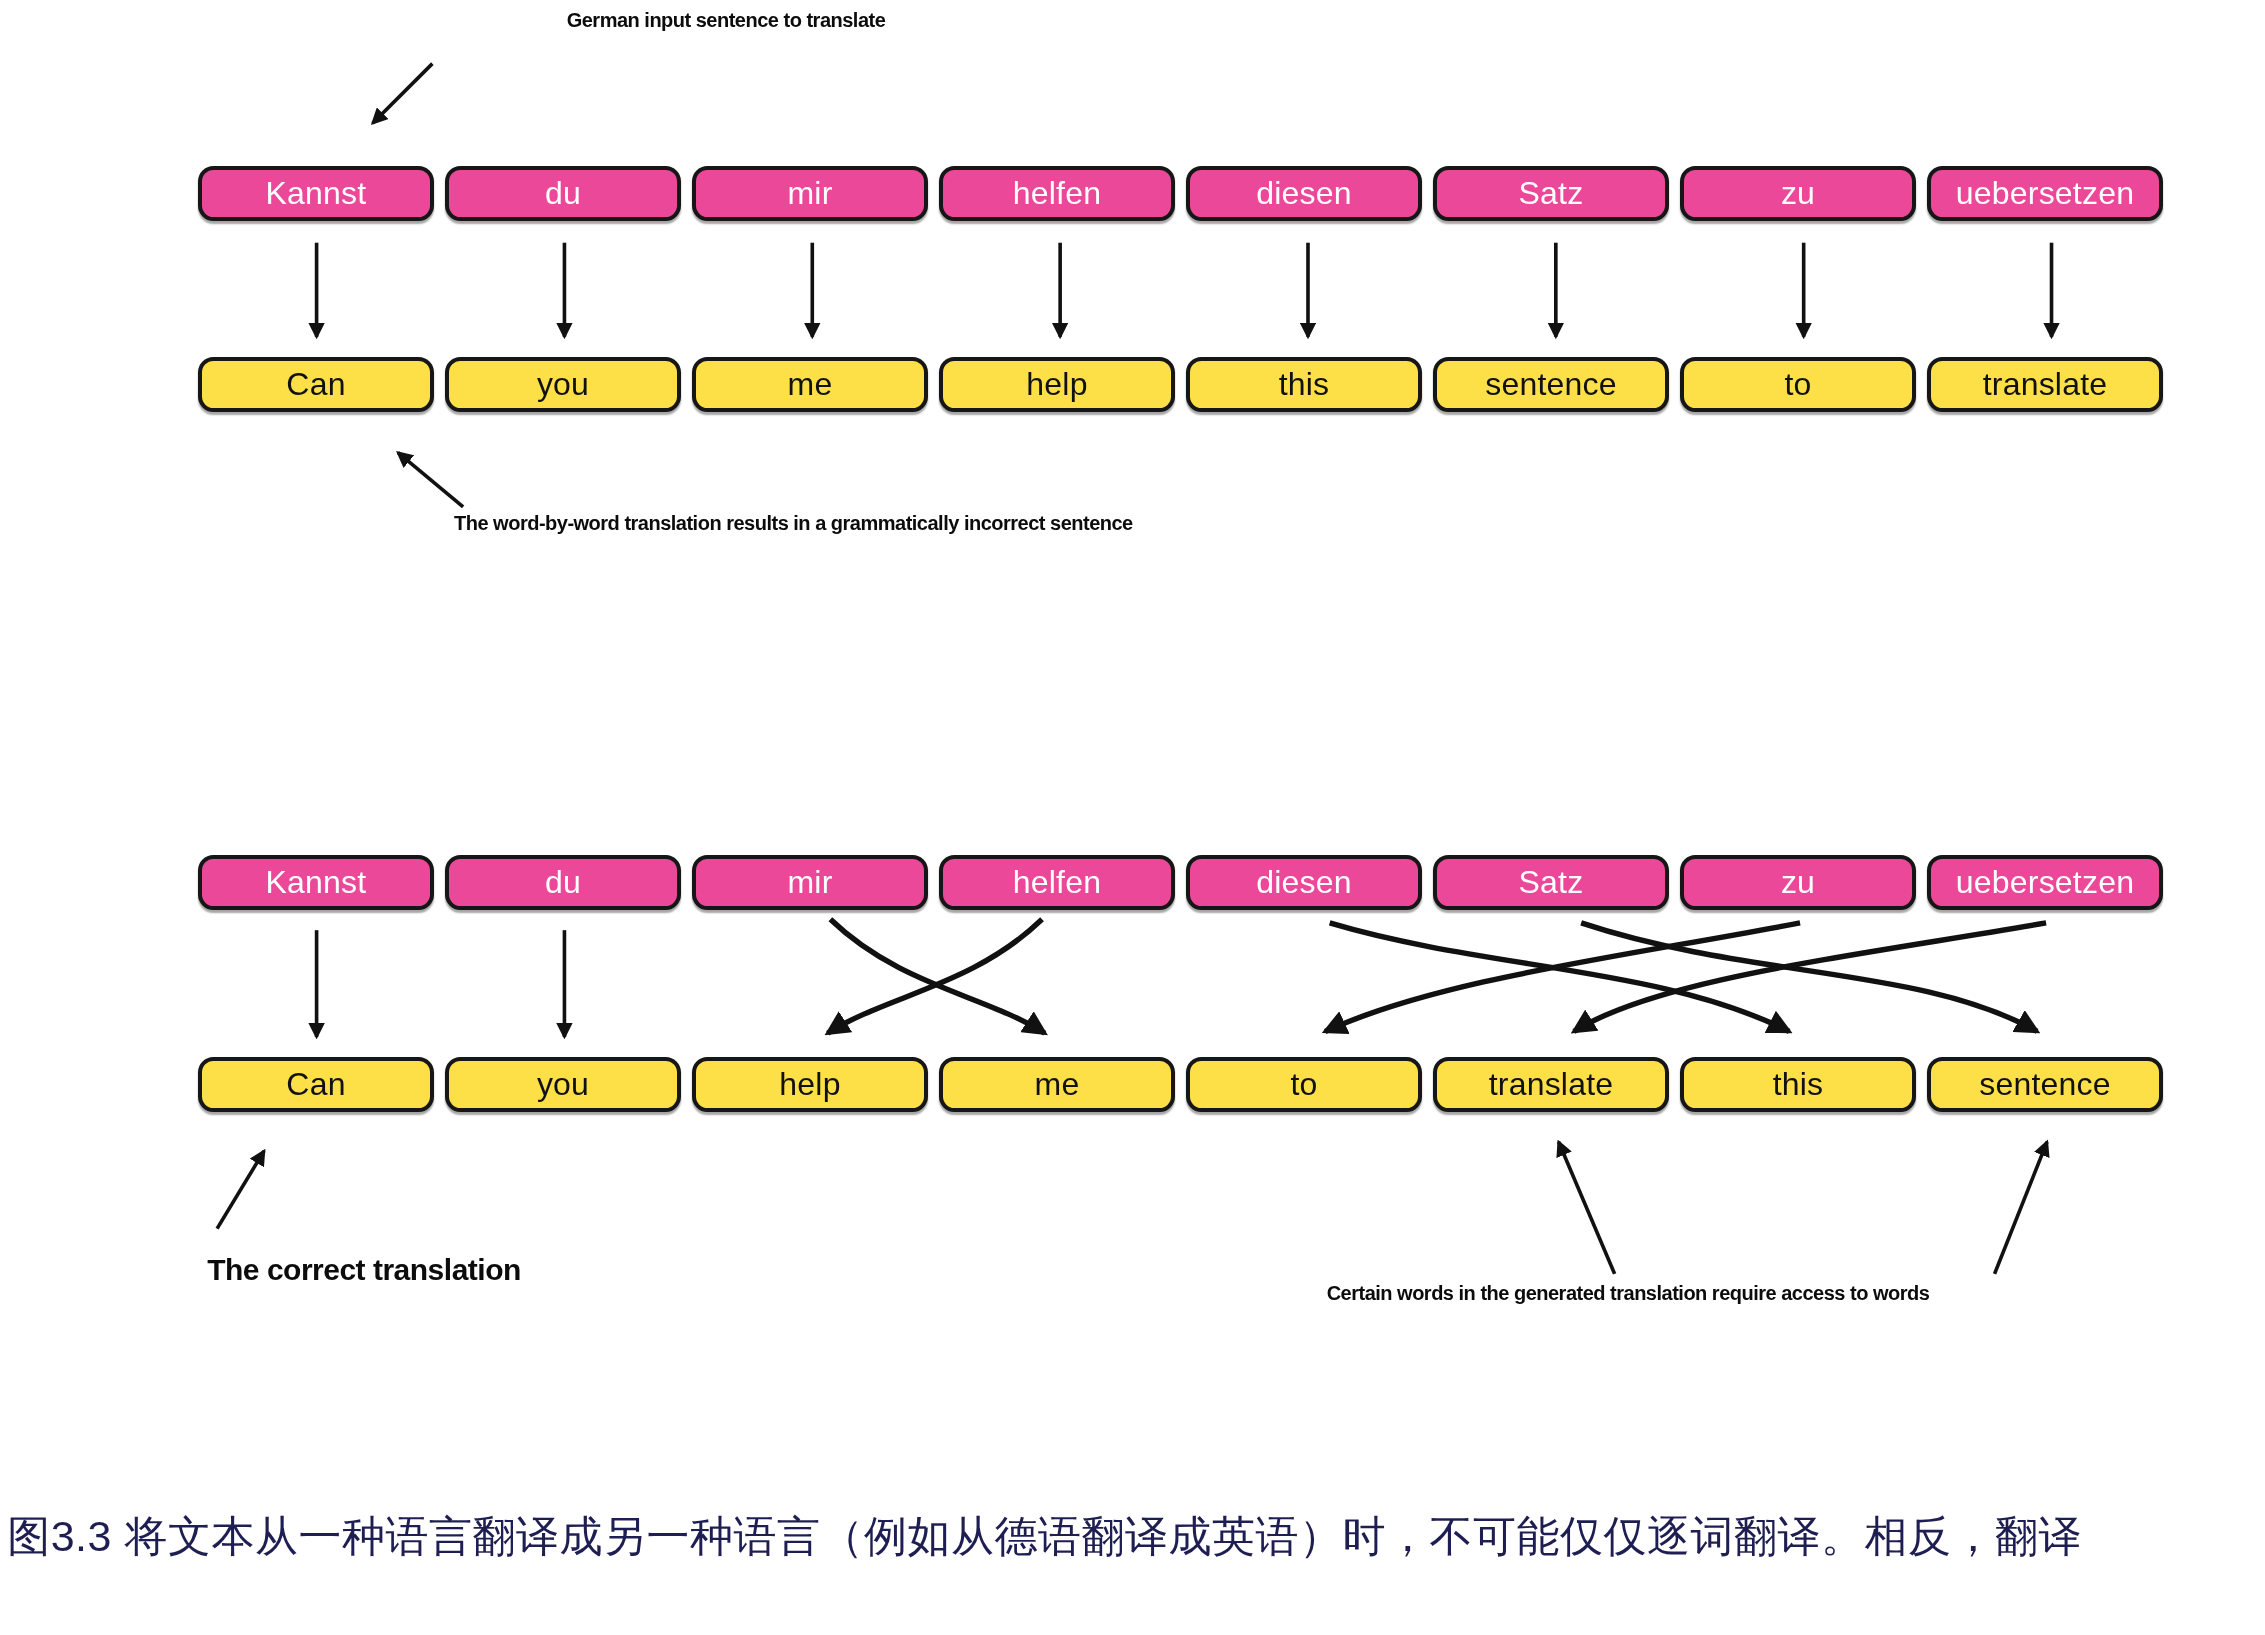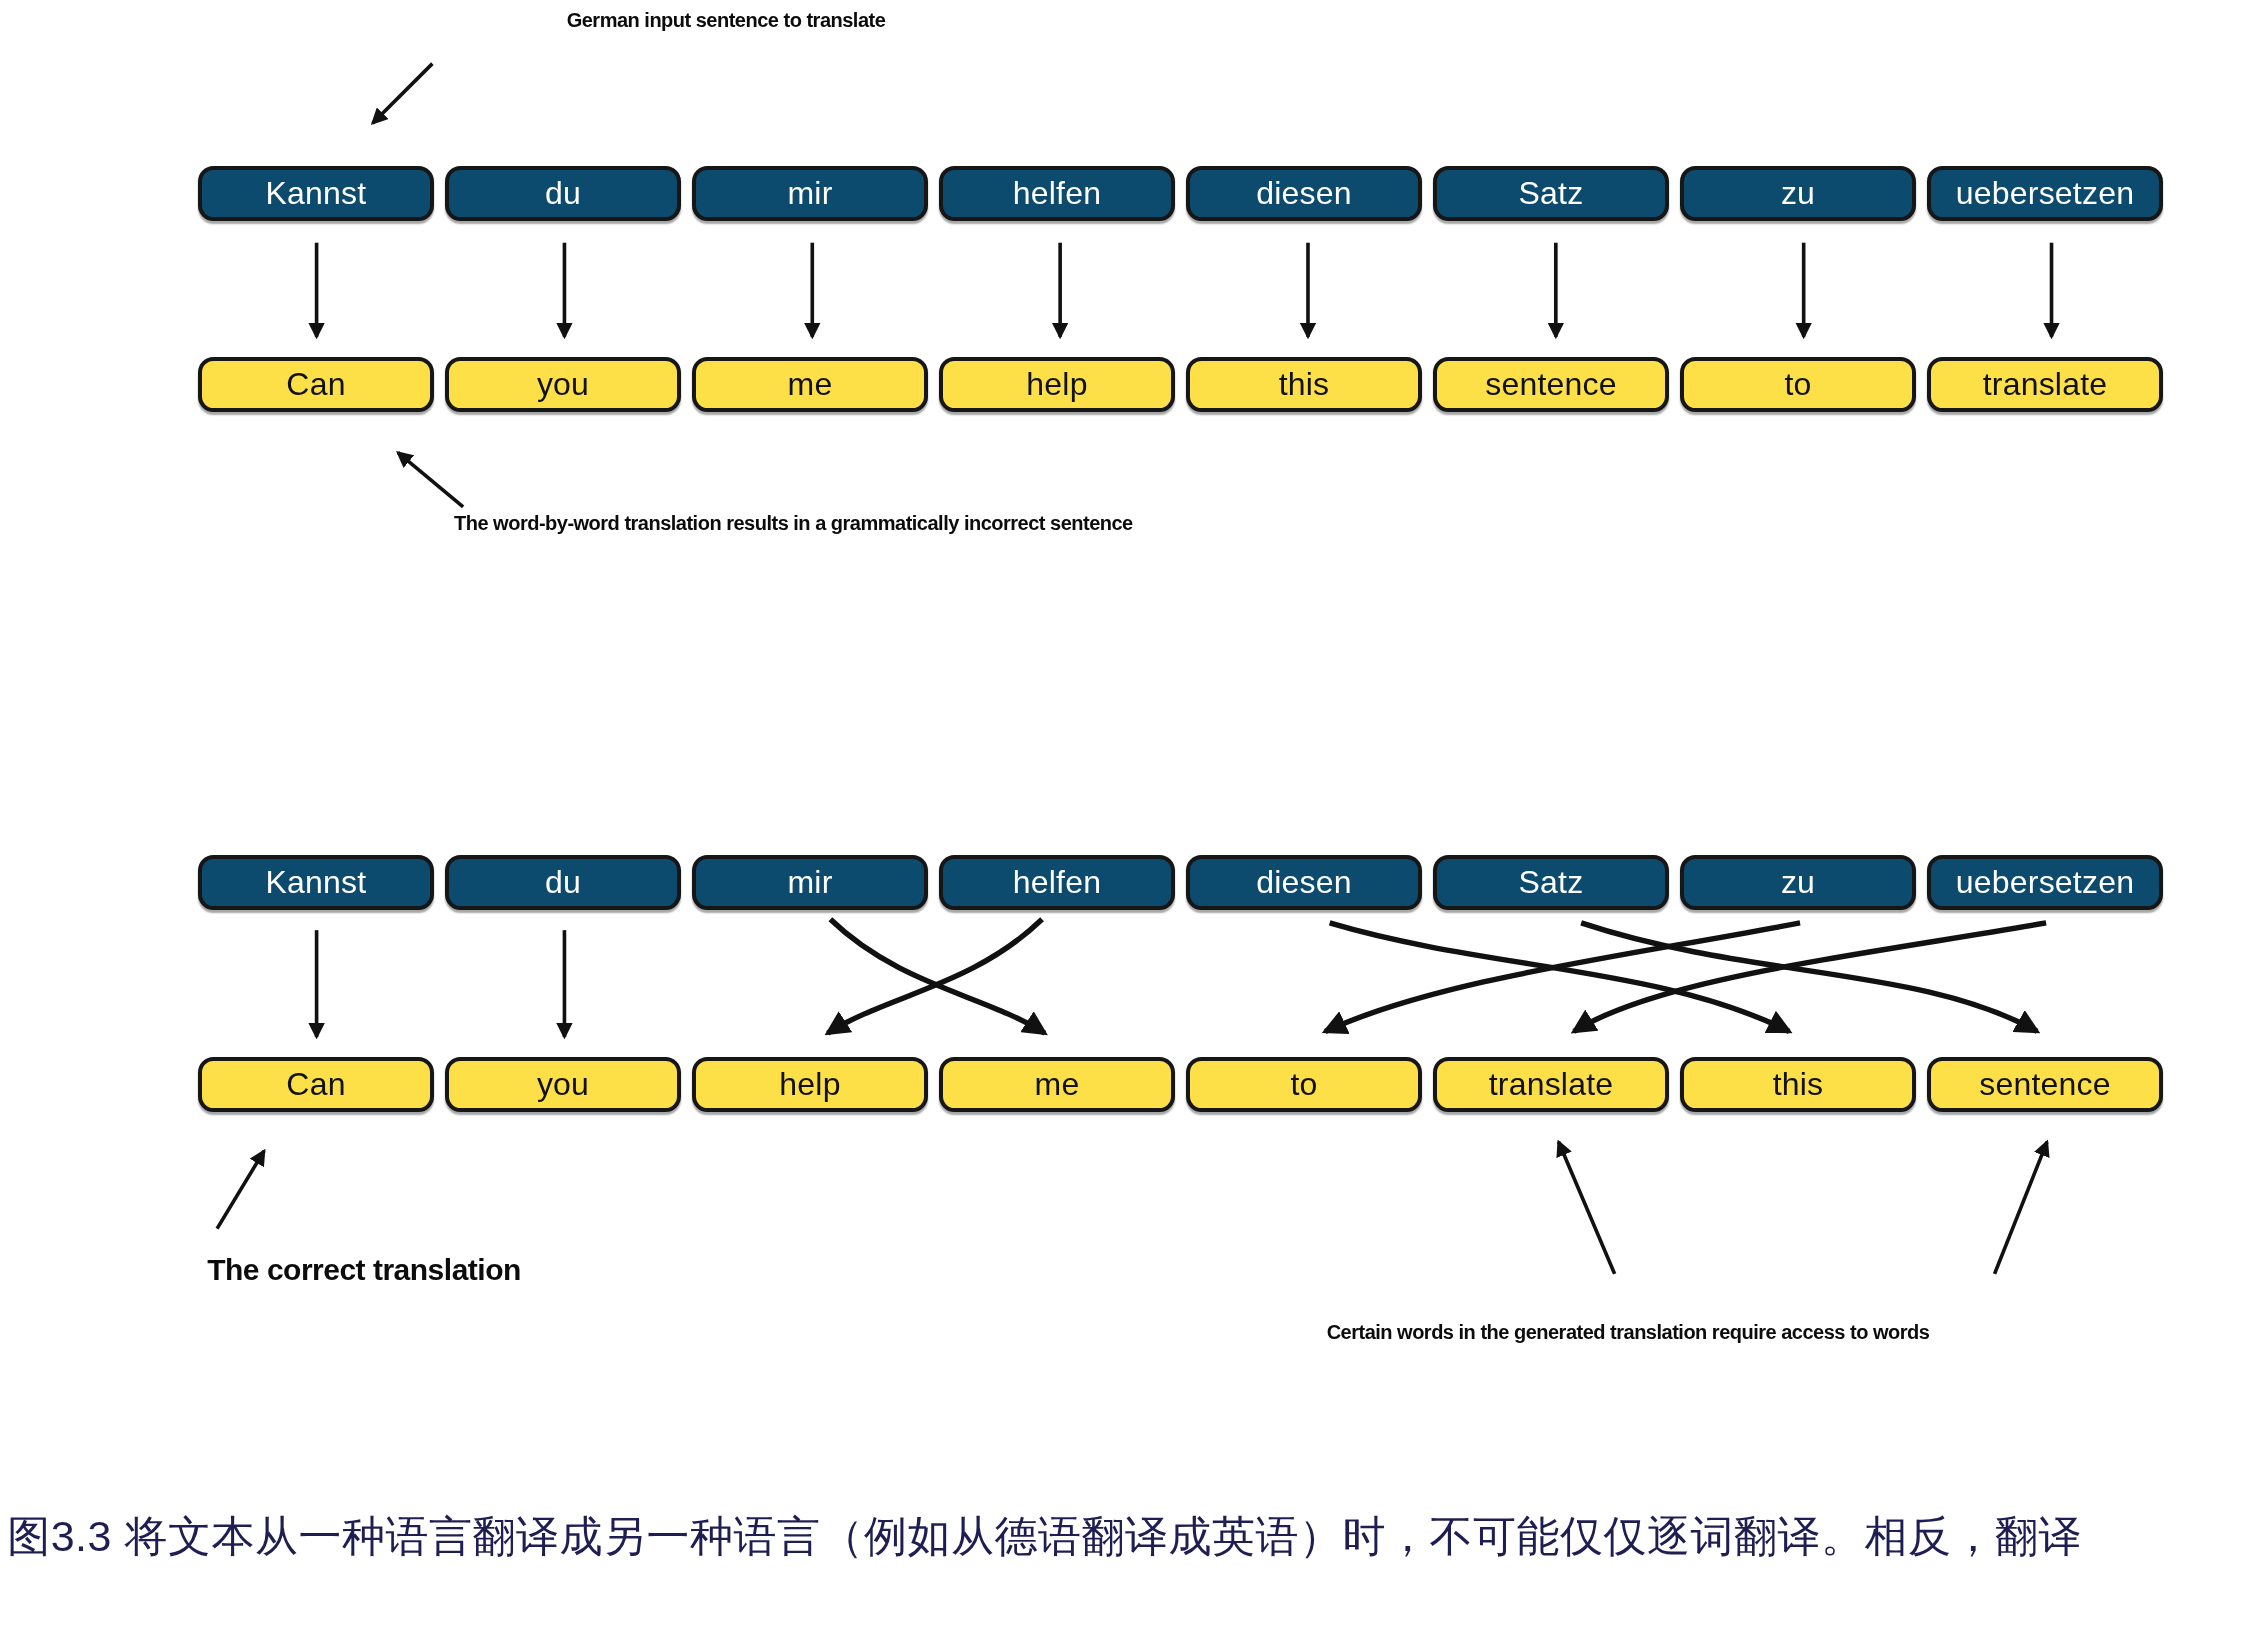--- a/index.html
+++ b/index.html
@@ -19,21 +19,21 @@
   .box{
     width:228px;height:47px;
     border:4.5px solid #161616;
     border-radius:15.4px;
     display:flex;align-items:center;justify-content:center;
     font-size:32px;
     letter-spacing:0.2px;
     box-shadow:0 2.7px 1.8px rgba(0,0,0,0.35);
     white-space:nowrap;
   }
-  .dark{background:#0c4a6e;color:#ffffff;}
+  .dark{background:#ec4899;color:#ffffff;}
   .light{background:#fde047;color:#111111;}
   .note{
     position:absolute;
     font-weight:700;
     font-size:20px;
     color:#0c0c0c;
     letter-spacing:-0.5px;
     white-space:nowrap;
   }
   .note.center{transform:translateX(-50%);}
@@ -52,21 +52,21 @@
 <body>
 
 <div class="canvas">
 
   <div class="note center" style="left:726px;top:9px;">German input sentence to translate</div>
 
   <div class="note" style="left:454px;top:512px;">The word-by-word translation results in a grammatically incorrect sentence</div>
 
   <div class="note center" style="left:364px;top:1253px;font-size:30px;">The correct translation</div>
 
-  <div class="note center" style="left:1628px;top:1321px;">Certain words in the generated translation require access to words</div>
+  <div class="note center" style="left:1628px;top:1282px;">Certain words in the generated translation require access to words</div>
 
 
   <div class="row" style="top:166px;">
     <div class="box dark">Kannst</div>
     <div class="box dark">du</div>
     <div class="box dark">mir</div>
     <div class="box dark">helfen</div>
     <div class="box dark">diesen</div>
     <div class="box dark">Satz</div>
     <div class="box dark">zu</div>

